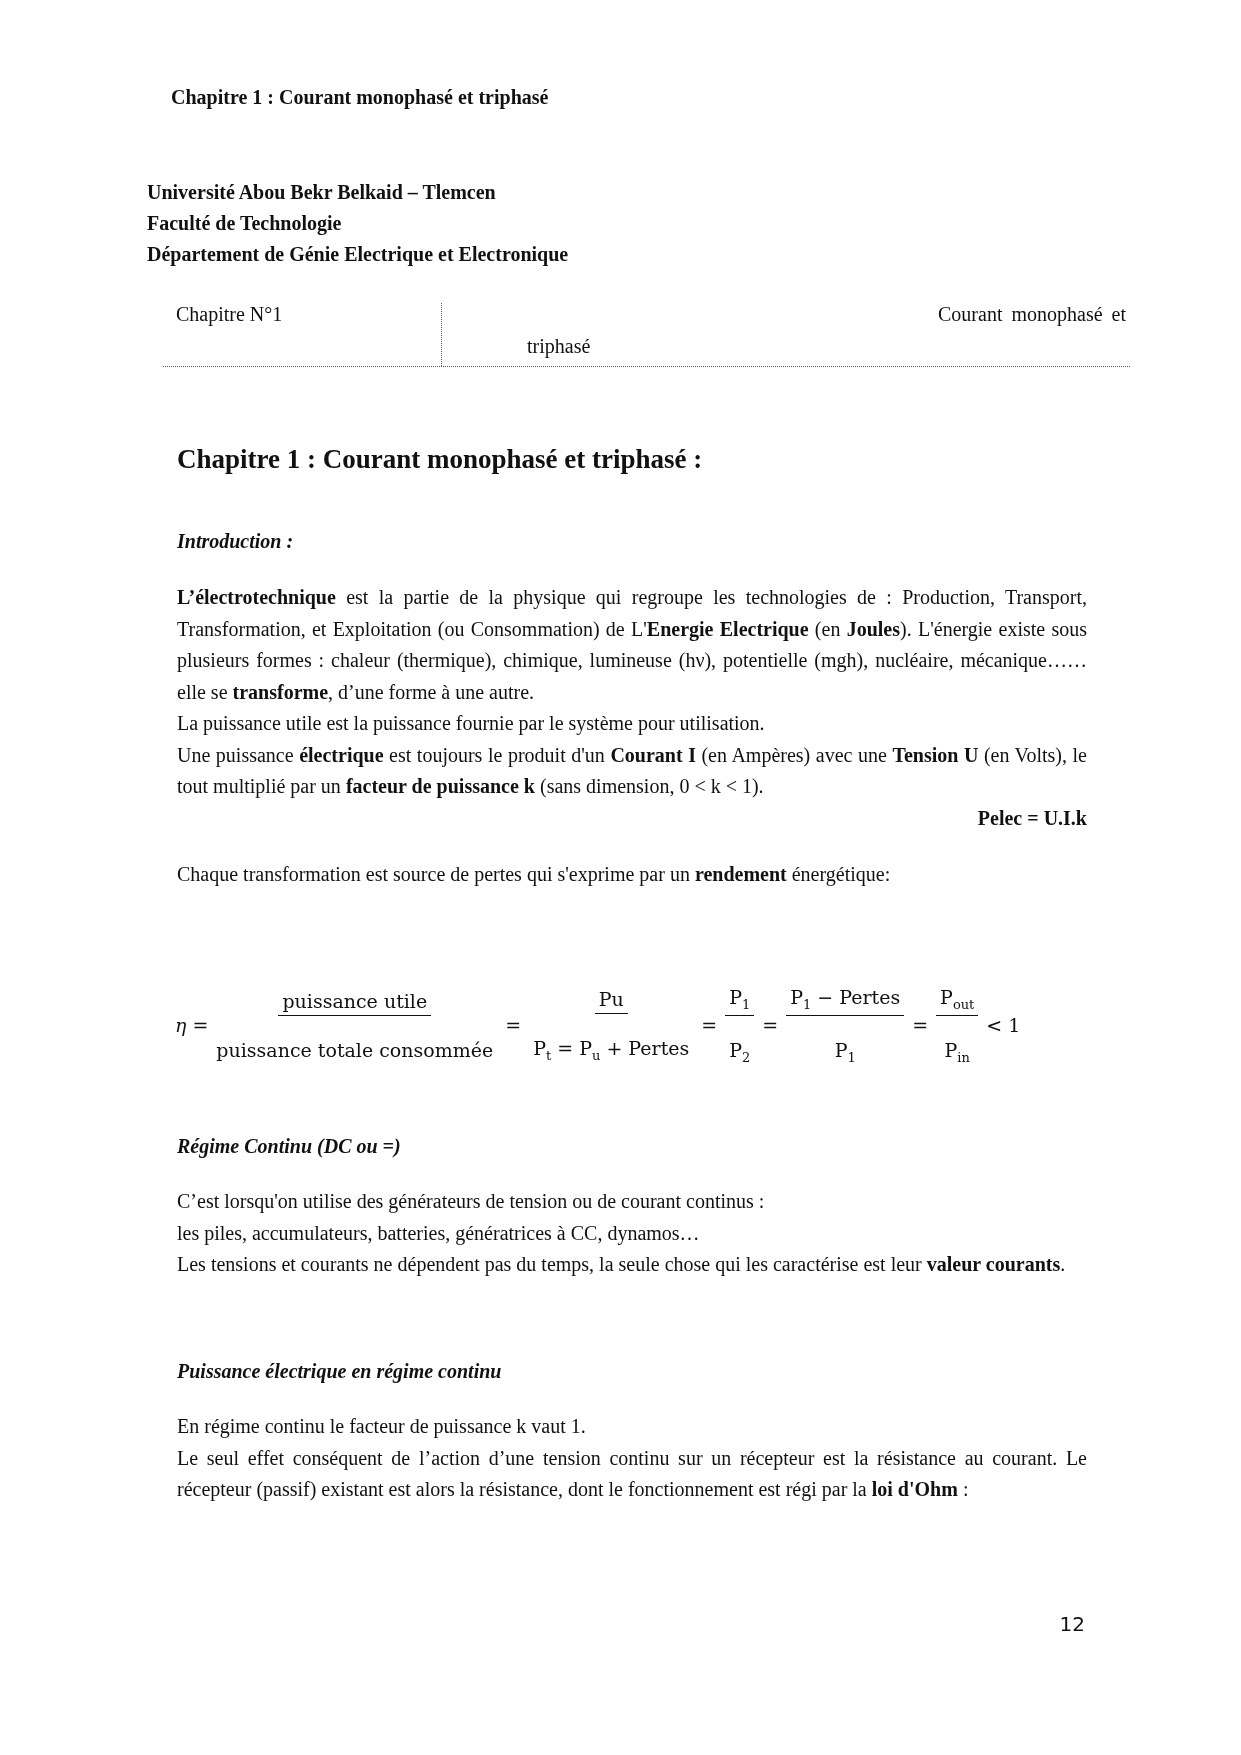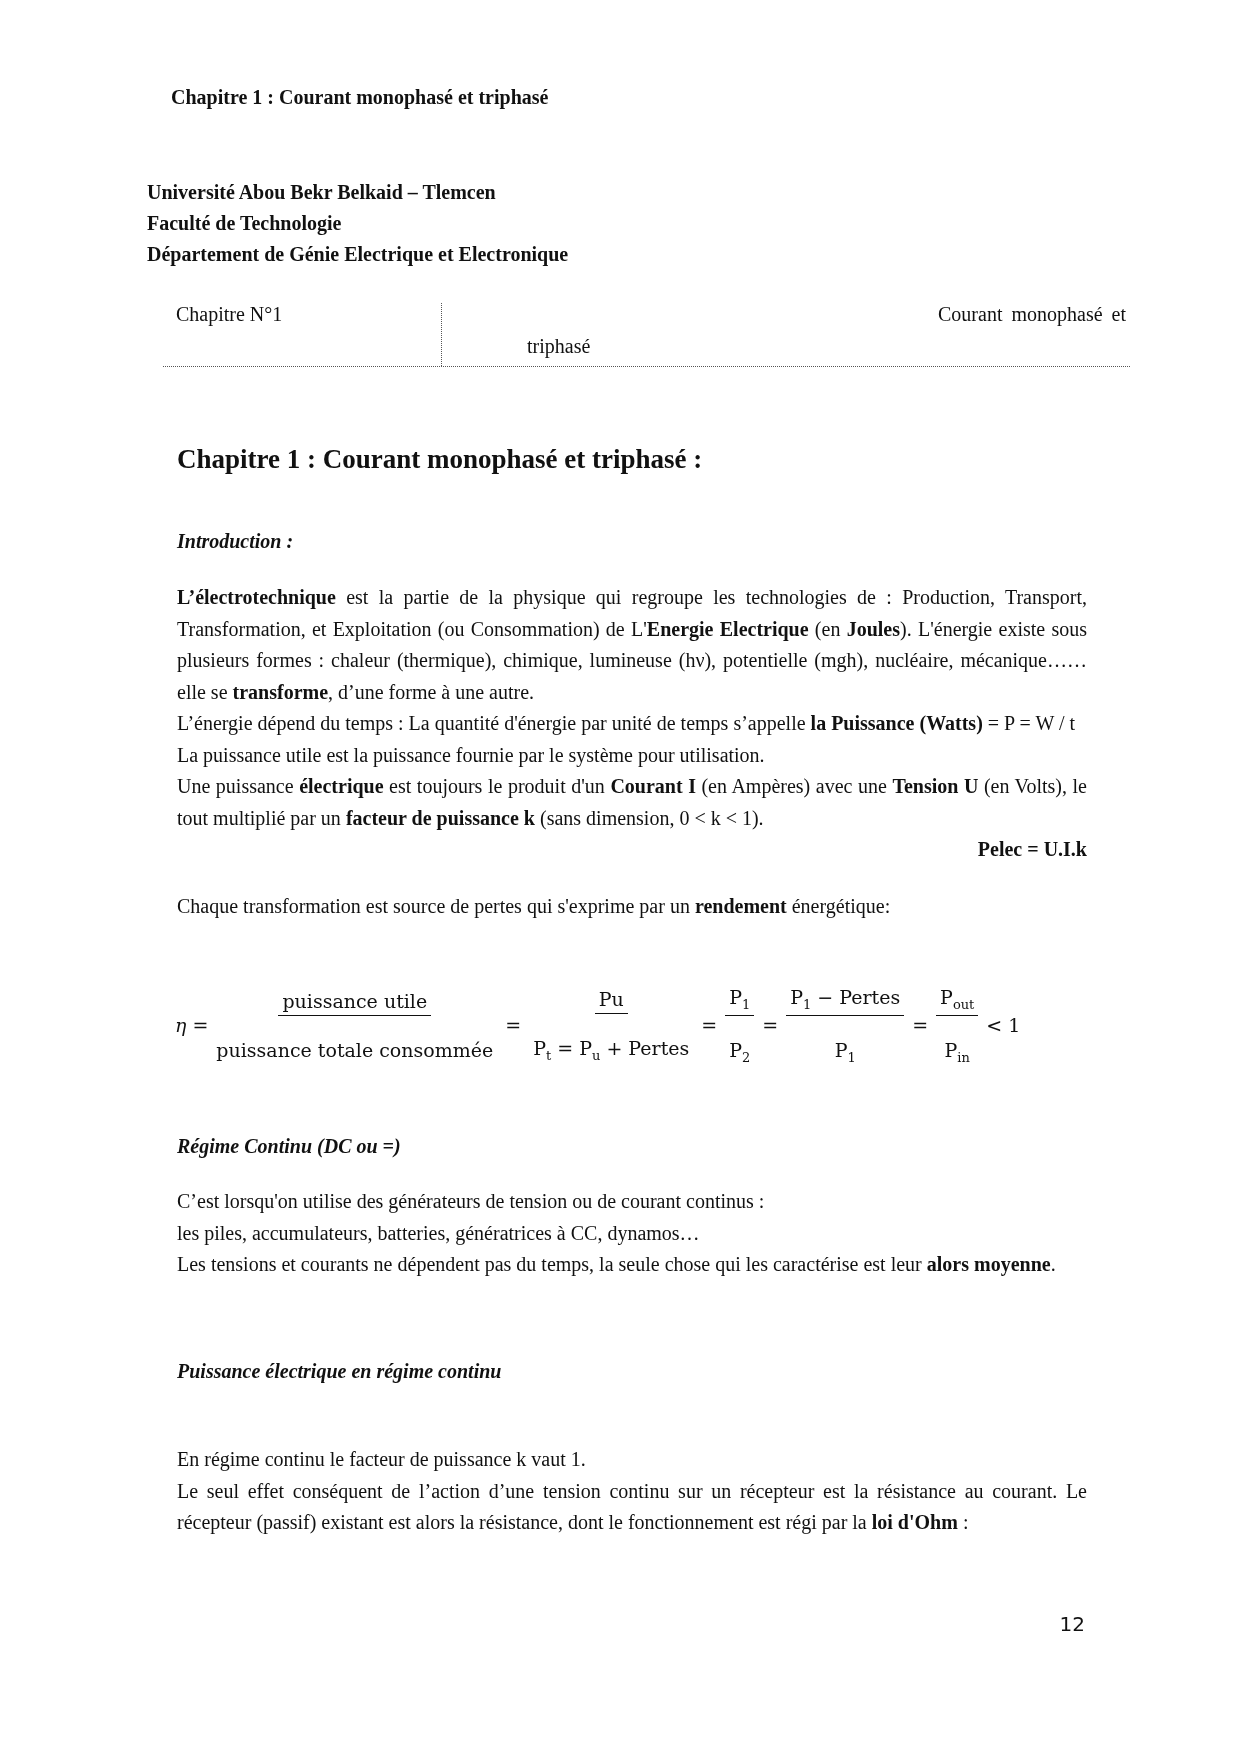--- a/index.html
+++ b/index.html
@@ -47,21 +47,20 @@
   <div class="hdr-right1">Courant monophasé et</div>
   <div class="hdr-right2">triphasé</div>
 </div>
 
 <div class="abs h1">Chapitre 1 : Courant monophasé et  triphasé :</div>
 
 <div class="abs sec" style="top:530px;">Introduction :</div>
 
 <div class="abs para" style="top:582px;">
   <p><b>L’électrotechnique</b><span> est la partie de la physique qui regroupe les technologies de : Production, Transport, Transformation, et Exploitation (ou Consommation) de L'</span><b>Energie Electrique</b><span> (en </span><b>Joules</b><span>). L'énergie existe sous plusieurs formes : chaleur (thermique), chimique, lumineuse (hν), potentielle (mgh), nucléaire, mécanique……   elle se </span><b>transforme</b><span>, d’une forme à une autre.</span></p>
-  <p><span>L’énergie dépend du temps : La quantité d'énergie par unité de temps s’appelle </span><b>la Puissance (Watts)</b><span> = P = W / t</span></p>
   <p>La puissance utile est la puissance fournie par le système pour utilisation.</p>
   <p><span>Une puissance </span><b>électrique</b><span> est toujours le produit d'un </span><b>Courant I</b><span> (en Ampères) avec une </span><b>Tension U</b><span> (en Volts), le tout multiplié par un </span><b>facteur de puissance k</b><span> (sans dimension,  0 &lt;  k  &lt; 1).</span></p>
   <p class="center"><b>Pelec = U.I.k</b></p>
   <p style="margin-top:25px;"><span>Chaque transformation est source de pertes qui s'exprime par un </span><b>rendement</b><span> énergétique:</span></p>
 </div>
 
 <div class="abs eq">
   <span style="font-style:italic;">η =</span>
   <span class="frac">
     <span class="num">puissance utile</span>
@@ -88,23 +87,23 @@
     <span class="den"><span>P</span><sub>in</sub></span>
   </span>
   <span class="op">&lt; 1</span>
 </div>
 
 <div class="abs sec" style="top:1135px;">Régime Continu (DC ou =)</div>
 
 <div class="abs para" style="top:1186px;">
   <p>C’est lorsqu'on utilise des générateurs de tension ou de courant continus :</p>
   <p>les piles, accumulateurs, batteries, génératrices à CC, dynamos…</p>
-  <p><span>Les tensions et courants ne dépendent pas du temps, la seule chose qui les caractérise est leur </span><b>alors moyenne</b><span>.</span></p>
+  <p><span>Les tensions et courants ne dépendent pas du temps, la seule chose qui les caractérise est leur </span><b>valeur courants</b><span>.</span></p>
 </div>
 
 <div class="abs sec" style="top:1360px;">Puissance électrique en régime continu</div>
 
-<div class="abs para" style="top:1444px;">
+<div class="abs para" style="top:1411px;">
   <p>En régime continu le facteur de puissance k vaut 1.</p>
   <p><span>Le seul effet conséquent de l’action d’une tension continu sur un récepteur est la résistance au courant. Le récepteur (passif) existant est alors la résistance, dont le fonctionnement est régi par la </span><b>loi d'Ohm</b><span> :</span></p>
 </div>
 
 <div class="abs page-num">12</div>
 
 </body></html>

